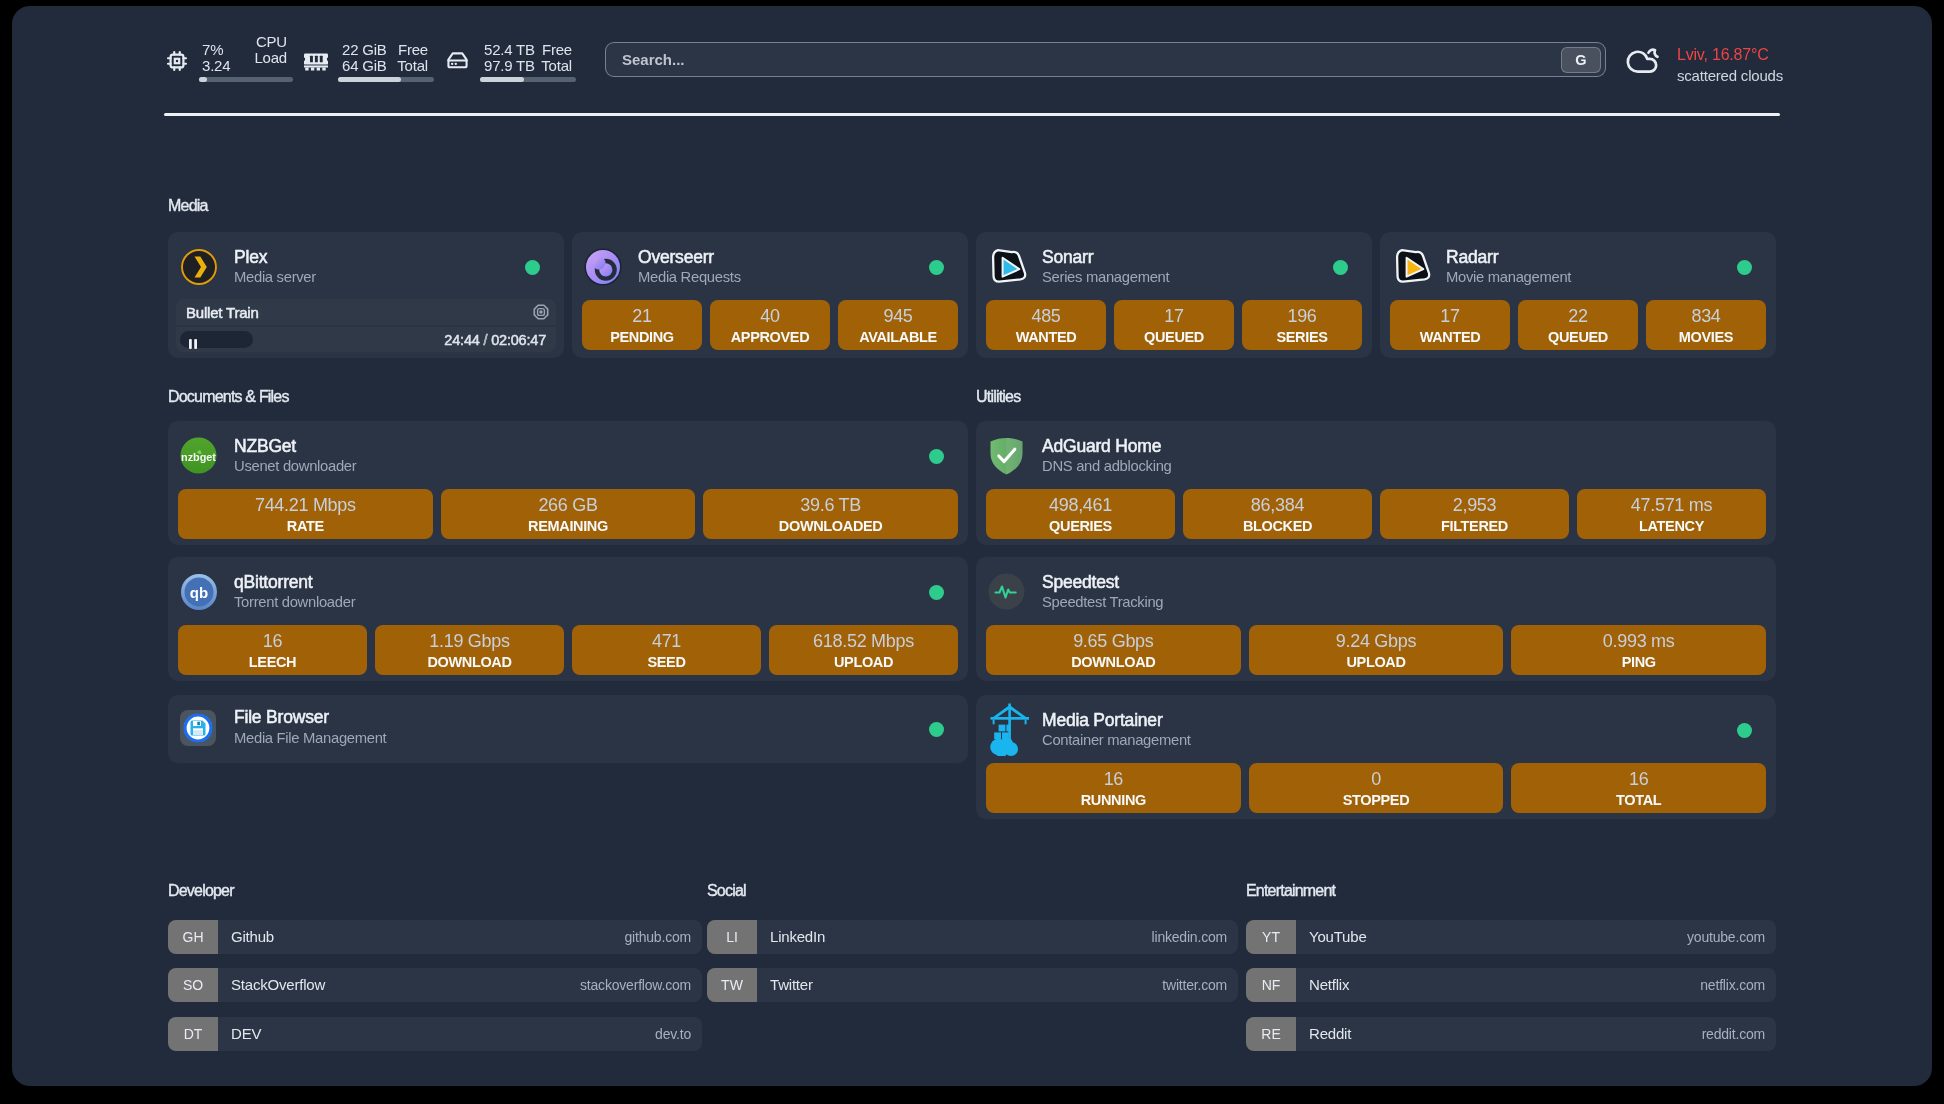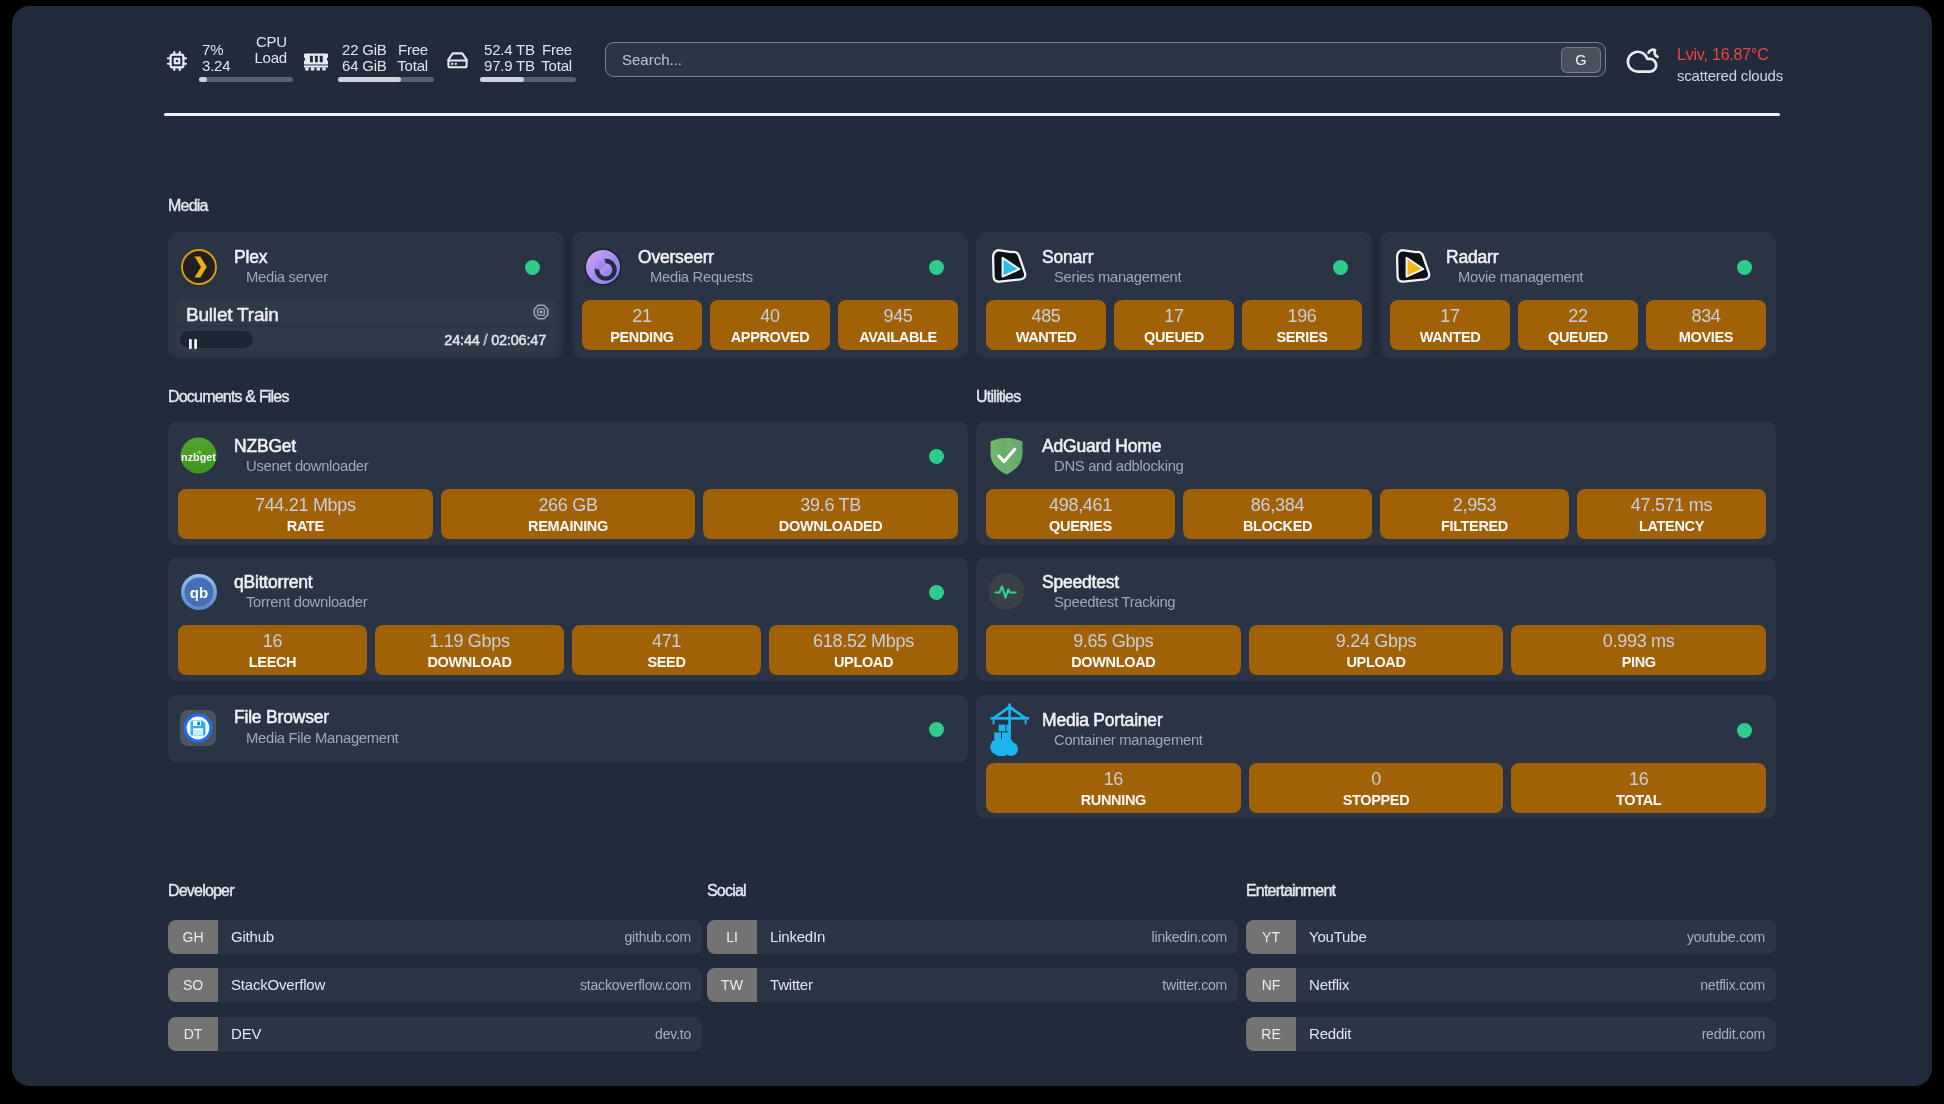--- a/index.html
+++ b/index.html
@@ -5,44 +5,44 @@
 * { margin:0; padding:0; box-sizing:border-box; }
 html,body { width:1944px; height:1104px; background:#000; font-family:"Liberation Sans", sans-serif; }
 .frame { position:absolute; left:12px; top:6px; width:1920px; height:1080px; border-radius:18px; background:#212b3c; overflow:hidden; }
 .inner { position:absolute; left:0; top:0; width:1920px; height:100%; }
 .abs { position:absolute; }
 
 
 .res-text { font-size:15px; letter-spacing:-0.2px; color:#dfe4ec; line-height:15.8px; }
 .res-bar { position:absolute; height:5px; border-radius:2.5px; background:rgba(163,173,189,0.42); }
 .res-bar i { position:absolute; left:0; top:0; bottom:0; border-radius:2.5px; background:#ccd2da; }
-.search { position:absolute; left:593px; top:36px; width:1001px; height:35px; border-radius:9px; border:1.5px solid rgba(170,180,196,0.6); background:rgba(255,255,255,0.05); }
+.search { position:absolute; left:593px; top:36px; width:1001px; height:35px; border-radius:9px; border:1.5px solid rgba(170,180,196,0.6); background:rgba(255,255,255,0.05);font-weight:bold; }
 .search .ph { position:absolute; left:16px; top:8px; font-size:15px; color:#bdc4cf; }
 .gbtn { position:absolute; right:4px; top:3.5px; width:40px; height:26px; border-radius:6px; background:rgba(255,255,255,0.14); border:1px solid rgba(170,180,196,0.45); color:#eef1f6; font-size:14.5px; text-align:center; line-height:25px; }
 .weather-line1 { font-size:16px; color:#ef4444; letter-spacing:-0.2px;text-align:right; }
 .weather-line2 { font-size:15px; color:#cfd6df; letter-spacing:-0.2px; }
 .hr { position:absolute; left:152px; top:107px; width:1616px; height:2.5px; border-radius:2px; background:#eef1f6; }
 
 
 .h2 { position:absolute; font-size:16px; font-weight:400; -webkit-text-stroke:0.4px #e4e9f0; color:#e4e9f0; letter-spacing:-0.8px; line-height:26px; }
 
 
 .card { position:absolute; background:#2a3444; border-radius:10px; }
 .icon { position:absolute; left:12px; top:16px; width:36px; height:36px; }
 .title { position:absolute; left:66px; top:16px; font-size:17.5px; font-weight:400; -webkit-text-stroke:0.55px #eef1f6; color:#eef1f6; letter-spacing:-0.2px; line-height:18px; }
-.desc { position:absolute; left:66px; top:37px; font-size:14.8px; color:#9ea8b7; letter-spacing:-0.3px; line-height:16px;margin-left:12px; }
+.desc { position:absolute; left:66px; top:37px; font-size:14.8px; color:#9ea8b7; letter-spacing:-0.3px; line-height:16px; }
 .dot { position:absolute; right:24px; top:28px; width:15px; height:15px; border-radius:50%; background:#2ecc8c; }
 .stats { position:absolute; left:10px; right:10px; top:68px; height:50px; display:flex; gap:8px; }
 .stat { flex:1; background:#a16207; border-radius:8px; text-align:center; padding-top:6px; }
 .stat .v { font-size:18px; color:#c8cfda; line-height:21px; letter-spacing:-0.3px; }
 .stat .l { font-size:14.5px; font-weight:700; color:#f7f9fb; line-height:20px; letter-spacing:-0.35px; }
 
 
 .np-title { position:absolute; left:8px; top:67px; right:8px; height:26px; background:#2f3948; border-radius:8px 8px 0 0; }
-.np-title .nt { position:absolute; left:10px; top:5px; font-size:19px; font-weight:400; -webkit-text-stroke:0.5px #e8ecf2; color:#e8ecf2; letter-spacing:-0.2px; }
+.np-title .nt { position:absolute; left:10px; top:5px; font-size:15px; font-weight:400; -webkit-text-stroke:0.5px #e8ecf2; color:#e8ecf2; letter-spacing:-0.2px; }
 .np-bar { position:absolute; left:8px; top:95px; right:8px; height:25px; background:#2f3948; border-radius:0 0 8px 8px; }
 .pill { position:absolute; left:4px; top:4px; width:73px; height:17px; border-radius:8.5px; background:#1d2634; }
 .np-time { position:absolute; right:10px; top:4.5px; font-size:14.5px; font-weight:400; -webkit-text-stroke:0.5px #dee4ec; color:#dee4ec; letter-spacing:-0.2px; }
 
 
 .bk { position:absolute; height:34px; border-radius:8px; background:#2b3545; overflow:hidden; }
 .bk .ab { position:absolute; left:0; top:0; bottom:0; width:50px; background:#737373; color:#e8ecf2; font-size:14px; text-align:center; line-height:34px; }
 .bk .nm { position:absolute; left:63px; top:0; font-size:15px; color:#e2e7ee; line-height:34px; letter-spacing:-0.2px; }
 .bk .dm { position:absolute; right:11px; top:0; font-size:14px; color:#a6b0bf; line-height:34px; letter-spacing:-0.2px; }
 </style>

